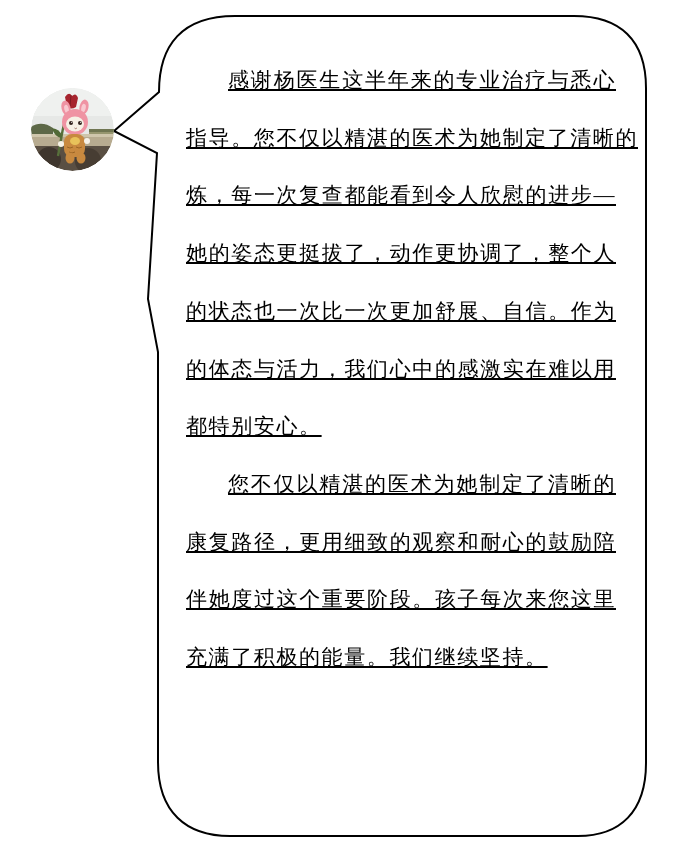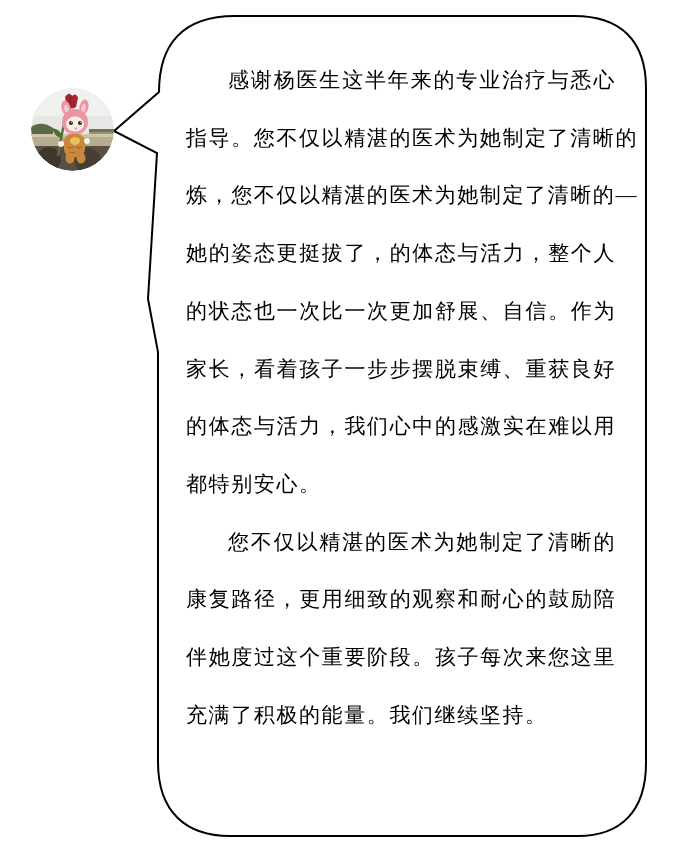--- a/index.html
+++ b/index.html
@@ -15,20 +15,21 @@
   .avatar svg{display:block;width:83px;height:83px;}
   .message-text{
     position:absolute;left:186px;top:52px;width:430px;
     font-size:21px;line-height:57.7px;letter-spacing:1.6px;color:#000;
   }
   .line{
     text-align:justify;
     text-align-last:justify;
     -moz-text-align-last:justify;
     white-space:nowrap;
+    text-decoration:underline;
   }
   .line.last{text-align-last:left;-moz-text-align-last:left;}
   .line.indent{text-indent:42px;}
 </style>
 </head>
 <body>
 
 <div class="stage">
 
   <svg class="bubble-svg" viewBox="0 0 694 850" aria-hidden="true">
@@ -103,24 +104,23 @@
           <ellipse cx="50" cy="70" rx="4.5" ry="5.5" fill="#c8893f"></ellipse>
         </g>
       </svg>
     </span>
   </div>
 
   <div class="message-text">
     <div>
       <div class="line indent">感谢杨医生这半年来的专业治疗与悉心</div>
       <div class="line">指导。您不仅以精湛的医术为她制定了清晰的</div>
-      <div class="line">炼，您不仅以精湛的医术为她制定了清晰的—</div>
-      <div class="line">她的姿态更挺拔了，的体态与活力，整个人</div>
+      <div class="line">炼，每一次复查都能看到令人欣慰的进步—</div>
+      <div class="line">她的姿态更挺拔了，动作更协调了，整个人</div>
       <div class="line">的状态也一次比一次更加舒展、自信。作为</div>
-      <div class="line">家长，看着孩子一步步摆脱束缚、重获良好</div>
       <div class="line">的体态与活力，我们心中的感激实在难以用</div>
       <div class="line last">都特别安心。</div>
     </div>
     <div>
       <div class="line indent">您不仅以精湛的医术为她制定了清晰的</div>
       <div class="line">康复路径，更用细致的观察和耐心的鼓励陪</div>
       <div class="line">伴她度过这个重要阶段。孩子每次来您这里</div>
       <div class="line last">充满了积极的能量。我们继续坚持。</div>
     </div>
   </div>

